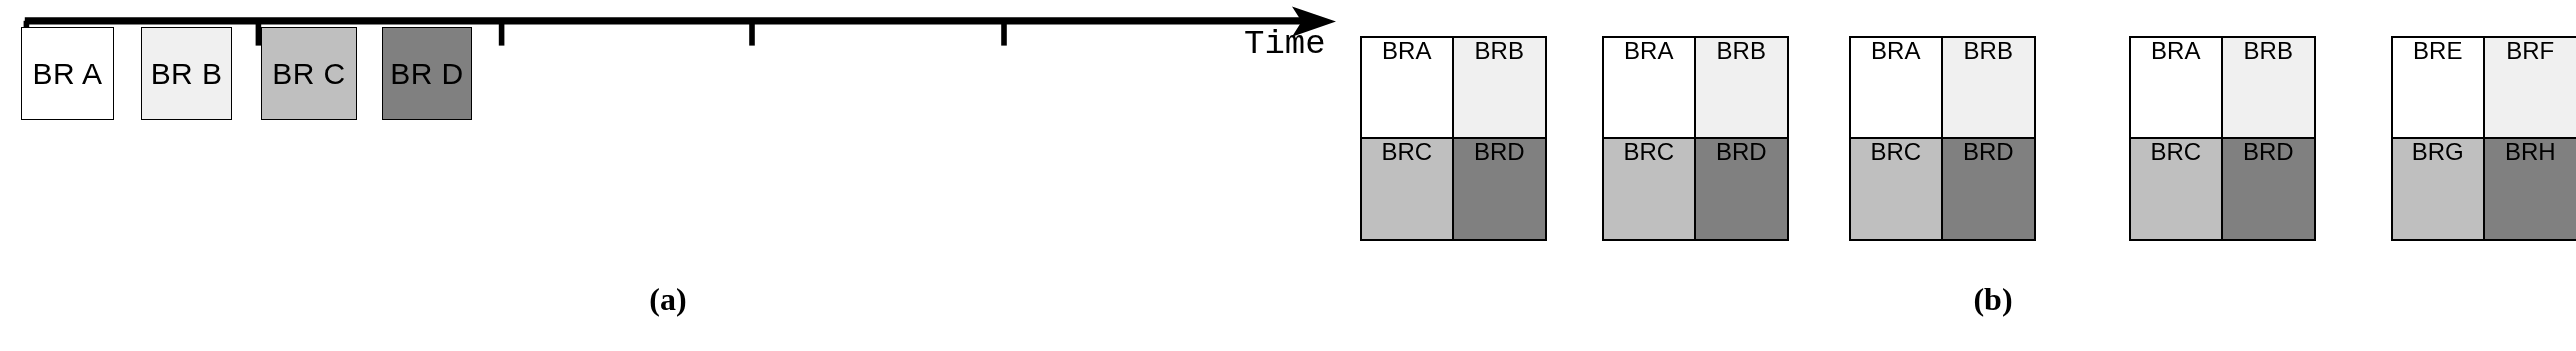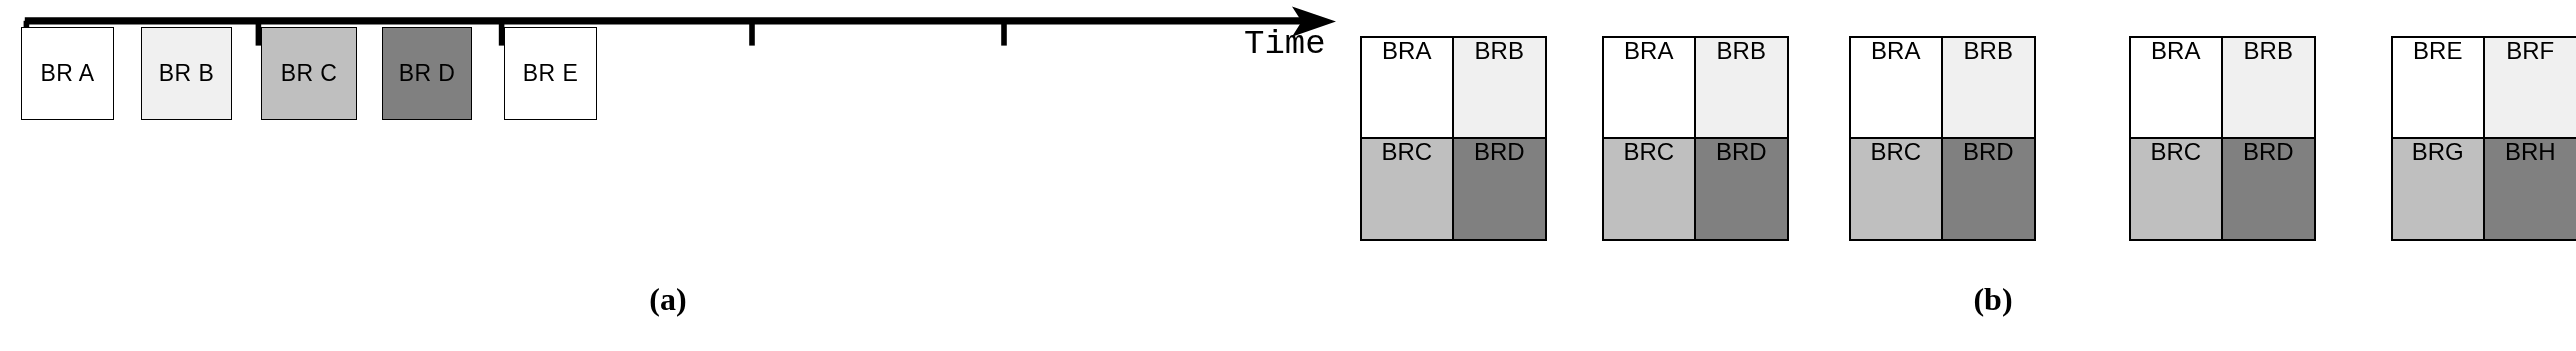--- a/index.html
+++ b/index.html
@@ -43,21 +43,21 @@
   .timeline-box {
     position: absolute;
     box-sizing: border-box;
     border: 1.6px solid #000000;
     display: flex;
     align-items: center;
     justify-content: center;
   }
   .timeline-box .box-label {
     font-family: "Liberation Sans", sans-serif;
-    font-size: 23px;
+    font-size: 30px;
     color: #000000;
     letter-spacing: 0.4px;
     line-height: 1;
     white-space: nowrap;
   }
 
   
   #panel-b {
     position: absolute;
     left: 1360px;
@@ -154,23 +154,20 @@
     </div>
 
     <div class="timeline-box" style="left:141px; top:27px; width:91px; height:93px; background:#f0f0f0;">
       <span class="box-label">BR B</span>
     </div>
 
     <div class="timeline-box" style="left:382px; top:27px; width:90px; height:93px; background:#808080;">
       <span class="box-label">BR D</span>
     </div>
 
-    <div class="timeline-box" style="left:504px; top:27px; width:93px; height:93px; background:#ffffff;">
-      <span class="box-label">BR E</span>
-    </div>
 
     <div class="panel-caption" id="caption-a">(a)</div>
   </div>
 
   <div id="panel-b">
 
     <div class="quad-grid" style="left:0px;">
       <div class="quad-cell border-right border-bottom" style="background:#ffffff;">
         <span class="cell-line">BR</span>
         <span class="cell-line">A</span>

